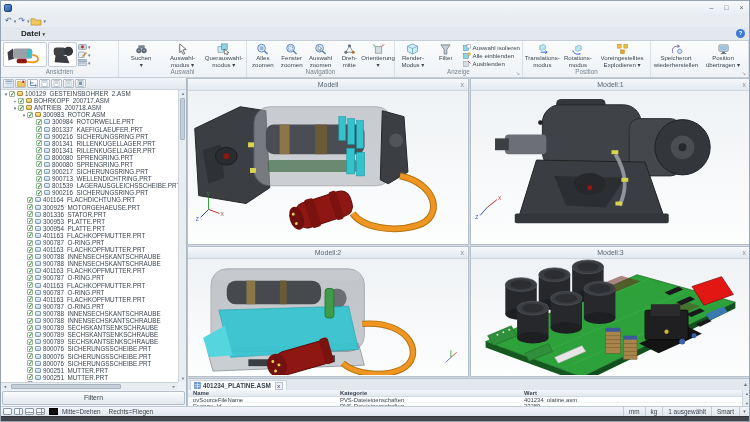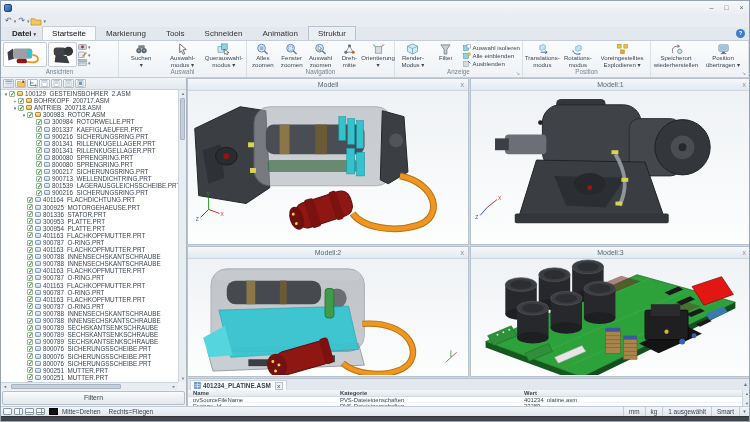--- a/index.html
+++ b/index.html
@@ -17,21 +17,21 @@
   .wc{width:15px;height:11px;font-size:7px;line-height:11px;text-align:center;color:#5a646e;}
 
   
   .qat{position:absolute;top:13px;left:3px;height:13px;display:flex;align-items:center;gap:1px;}
   .qbtn{font-size:8px;line-height:10px;color:#4a6a9a;padding:0 1px;}
   .qcaret{font-size:5px;color:#6a7480;}
   .qat svg{display:block;}
 
   
   .tabrow{position:absolute;top:26px;left:0;right:0;height:14px;background:#e2e8ee;
-    border-bottom:1px solid #c6cfd8;display:flex;align-items:flex-end;padding-left:3px;}
+    border-bottom:1px solid #c6cfd8;display:flex;align-items:flex-end;padding-left:12px;}
   .file-btn{font-size:8px;font-weight:bold;color:#222;padding:2px 6px 2px 8px;display:flex;gap:2px;align-items:center;}
   .file-caret{font-size:5px;color:#444;}
   .tab{font-size:8px;color:#333;padding:2px 9px;border:1px solid transparent;border-bottom:none;}
   .tab.active{background:#f8fafb;border-color:#c6cfd8;color:#111;}
   .tab.boxed{border-color:#b8c2cc;background:#eaeff4;}
   .help-icon{position:absolute;right:4px;bottom:2px;width:9px;height:9px;border-radius:50%;
     background:#3a7ad5;color:#fff;font-size:6px;line-height:9px;text-align:center;font-weight:bold;}
 
   
   .ribbon{position:absolute;top:40px;left:0;right:0;height:37px;
@@ -147,34 +147,20 @@
       <path d="M1,3 h4 l1,1.5 h6 v5.5 h-11 z" fill="#f0c95a" stroke="#b5923a" stroke-width="0.8"></path>
     </svg>
     <span class="qcaret">▾</span>
   </div>
 
   <div class="tabrow">
     <div class="file-btn">
       <span>Datei</span>
       <span class="file-caret">▾</span>
     </div>
-    <div style="display:flex">
-
-        <div class="tab active">Startseite</div>
-
-        <div class="tab">Markierung</div>
-
-        <div class="tab">Tools</div>
-
-        <div class="tab">Schneiden</div>
-
-        <div class="tab">Animation</div>
-
-        <div class="tab boxed">Struktur</div>
-      </div>
     <div class="help-icon">?</div>
   </div>
 
   <div class="ribbon">
 
     <div class="rgroup g-ansichten">
       <div class="gbody">
         <div class="vthumb">
           <svg viewBox="0 0 44 25">
             <path d="M3,10 l6,-4 1,11 -6,2 z" fill="#3b3e43"></path>

